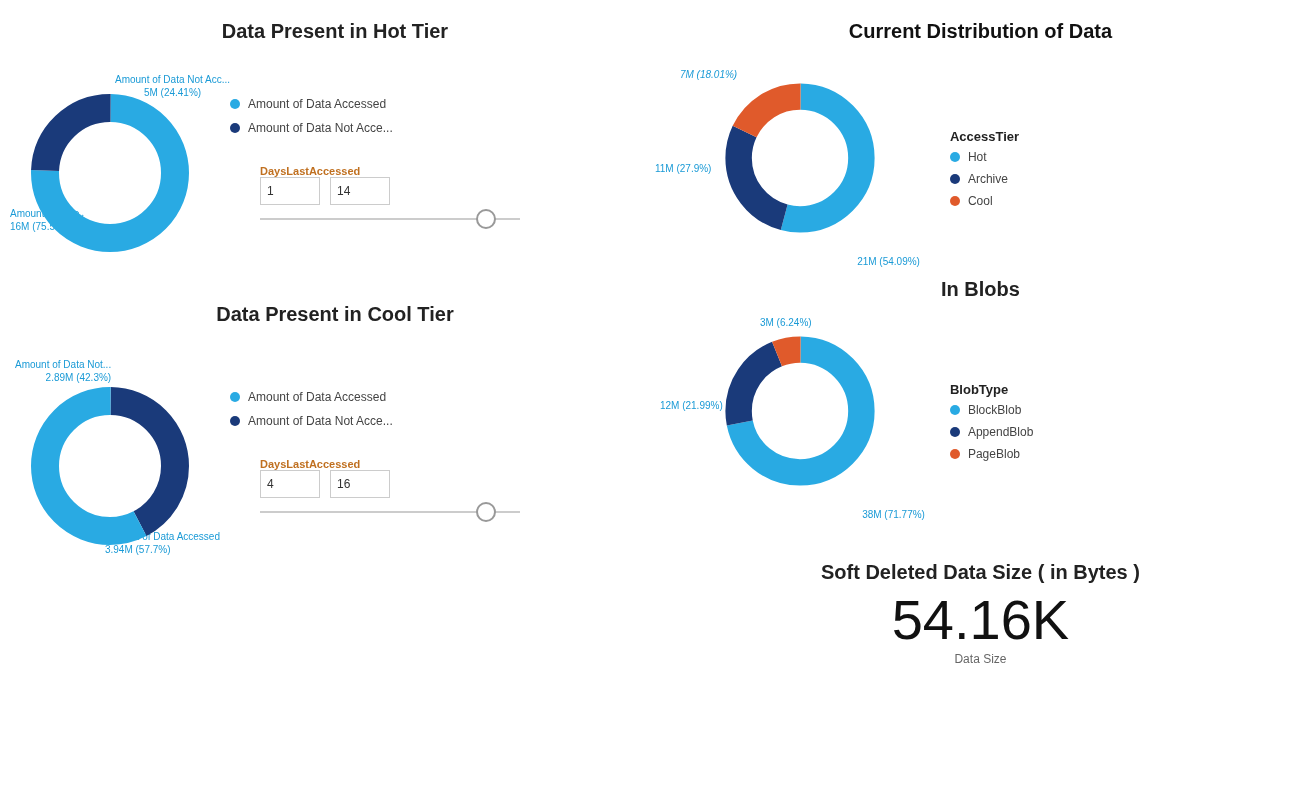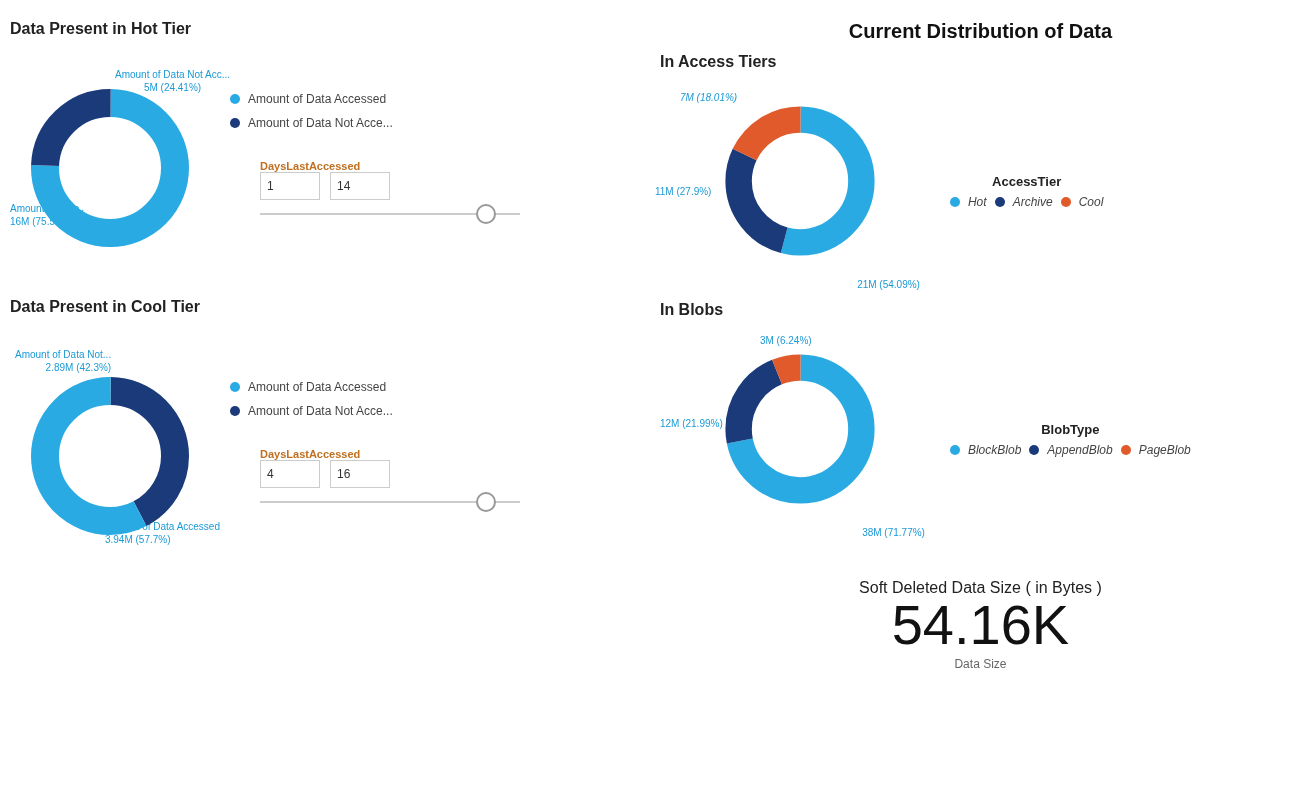--- a/index.html
+++ b/index.html
@@ -22,22 +22,22 @@
       display: flex;
       flex-direction: column;
       gap: 30px;
     }
     .right-panel {
       width: 651px;
       display: flex;
       flex-direction: column;
     }
     .section-title {
-      text-align: left;
-      font-size: 16px;
+      text-align: center;
+      font-size: 20px;
       font-weight: 600;
       color: #222;
       margin-bottom: 10px;
     }
     .chart-row {
       display: flex;
       align-items: center;
       gap: 20px;
       padding: 10px 0;
     }
@@ -135,47 +135,46 @@
       align-items: center;
       gap: 10px;
       margin-top: 0;
     }
     .soft-deleted-section {
       text-align: center;
       margin-top: 20px;
       padding: 10px;
     }
     .soft-deleted-title {
-      font-size: 16px;
-      font-weight: 400;
+      font-size: 20px;
+      font-weight: 700;
       color: #222;
+      margin-bottom: 8px;
     }
     .soft-deleted-value {
       font-size: 56px;
       font-weight: 300;
       color: #111;
       line-height: 1;
     }
     .soft-deleted-sub {
       font-size: 12px;
       color: #666;
       margin-top: 4px;
     }
     .legend-title {
       font-size: 13px;
       font-weight: 700;
       color: #222;
       margin-bottom: 6px;
-      text-align: center;
     }
     .legend-group {
       display: flex;
-      flex-direction: row;
+      flex-direction: column;
       gap: 8px;
-      font-style: italic;
     }
 
     
     svg.donut {
       width: 180px;
       height: 180px;
     }
   </style>
 </head>
 <body>
@@ -276,21 +275,20 @@
           </div>
         </div>
       </div>
     </div>
   </div>
 
   <div class="right-panel">
     <div class="right-title">Current Distribution of Data</div>
 
     <div>
-      <div class="section-title">In Access Tiers</div>
       <div class="access-tiers-section">
         <div style="position:relative; width:270px; height:220px; flex-shrink:0;">
 
           <div class="donut-label" style="top:10px; left:20px;font-style:italic;">
             <span>7M (18.01%)</span>
           </div>
 
           <div class="donut-label" style="bottom:10px; right:10px;">
             <span>21M (54.09%)</span>
           </div>

